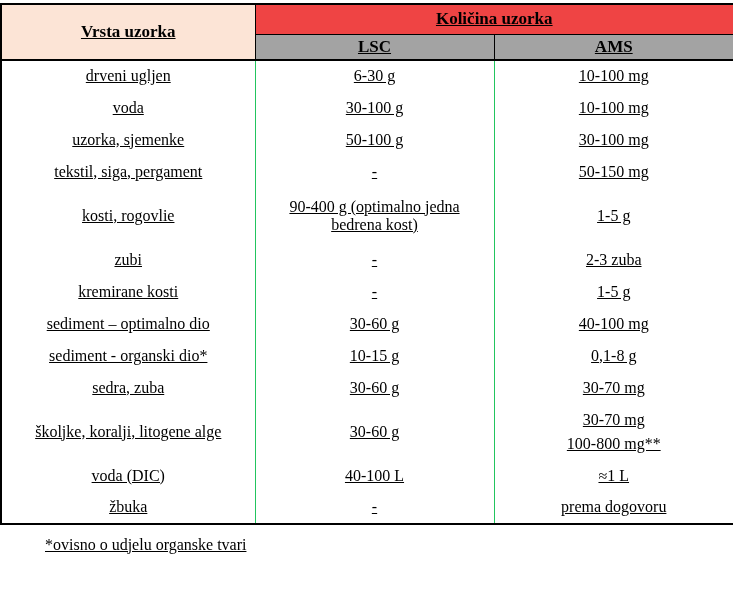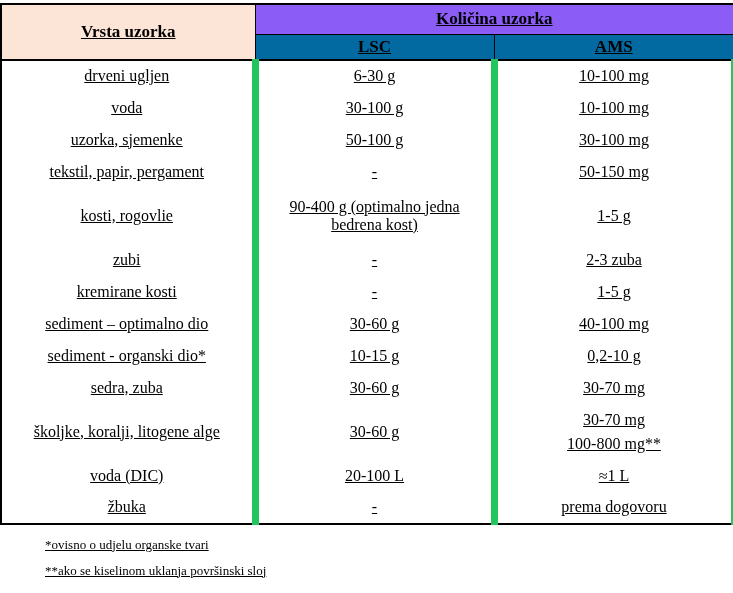--- a/index.html
+++ b/index.html
@@ -31,43 +31,43 @@
 
   th {
     border: 1px solid #000000;
     font-weight: bold;
     font-size: 17px;
     text-align: center;
     vertical-align: middle;
     padding: 2px 4px;
   }
   th.hdr-left  { background: #fce4d6; border-right: 1px solid #000; border-bottom: 2px solid #000; }
-  th.hdr-group { background: #8b5cf6; height: 30px; }
-  th.hdr-sub   { background: #0369a1; height: 16px; border-bottom: 2px solid #000000; }
+  th.hdr-group { background: #ef4444; height: 30px; }
+  th.hdr-sub   { background: #a3a3a3; height: 16px; border-bottom: 2px solid #000000; }
   th.hdr-left  { border-bottom: 2px solid #000000; }
 
   tbody td {
     border-left: 1px solid #000000;
-    border-right: 7px solid #22c55e;
+    border-right: 1px solid #22c55e;
     border-top: none;
     border-bottom: none;
     text-align: center;
     vertical-align: middle;
     font-size: 16px;
     padding: 2px 8px;
     height: 32px;
   }
   tbody tr.tall td { height: 56px; }
   td.preline { white-space: pre-line; line-height: 1.45; }
   tbody tr:last-child td { border-bottom: 2px solid #000000; }
 
   .footnotes {
     margin-top: 7px;
     padding-left: 45px;
-    font-size: 13px;
+    font-size: 16px;
   }
   .footnotes .footnote {
     line-height: 26px;
   }
 </style>
 </head>
 <body>
 
 <div class="page">
 
@@ -97,21 +97,21 @@
         <td>voda</td>
         <td>30-100 g</td>
         <td>10-100 mg</td>
       </tr>
       <tr>
         <td>uzorka, sjemenke</td>
         <td>50-100 g</td>
         <td>30-100 mg</td>
       </tr>
       <tr>
-        <td>tekstil, papir, pergament</td>
+        <td>tekstil, siga, pergament</td>
         <td>-</td>
         <td>50-150 mg</td>
       </tr>
       <tr class="tall">
         <td>kosti, rogovlie</td>
         <td>90-400 g (optimalno jedna bedrena kost)</td>
         <td>1-5 g</td>
       </tr>
       <tr>
         <td>zubi</td>
@@ -124,44 +124,43 @@
         <td>1-5 g</td>
       </tr>
       <tr>
         <td>sediment – optimalno dio</td>
         <td>30-60 g</td>
         <td>40-100 mg</td>
       </tr>
       <tr>
         <td>sediment - organski dio*</td>
         <td>10-15 g</td>
-        <td>0,2-10 g</td>
+        <td>0,1-8 g</td>
       </tr>
       <tr>
         <td>sedra, zuba</td>
         <td>30-60 g</td>
         <td>30-70 mg</td>
       </tr>
       <tr class="tall">
         <td>školjke, koralji, litogene alge</td>
         <td>30-60 g</td>
         <td class="preline">30-70 mg
 100-800 mg**</td>
       </tr>
       <tr>
         <td>voda (DIC)</td>
-        <td>20-100 L</td>
+        <td>40-100 L</td>
         <td>≈1 L</td>
       </tr>
       <tr>
         <td>žbuka</td>
         <td>-</td>
         <td>prema dogovoru</td>
       </tr>
     </tbody>
   </table>
 
   <div class="footnotes">
     <div class="footnote">*ovisno o udjelu organske tvari</div>
-    <div class="footnote">**ako se kiselinom uklanja površinski sloj</div>
   </div>
 
 </div>
 
 </body></html>

